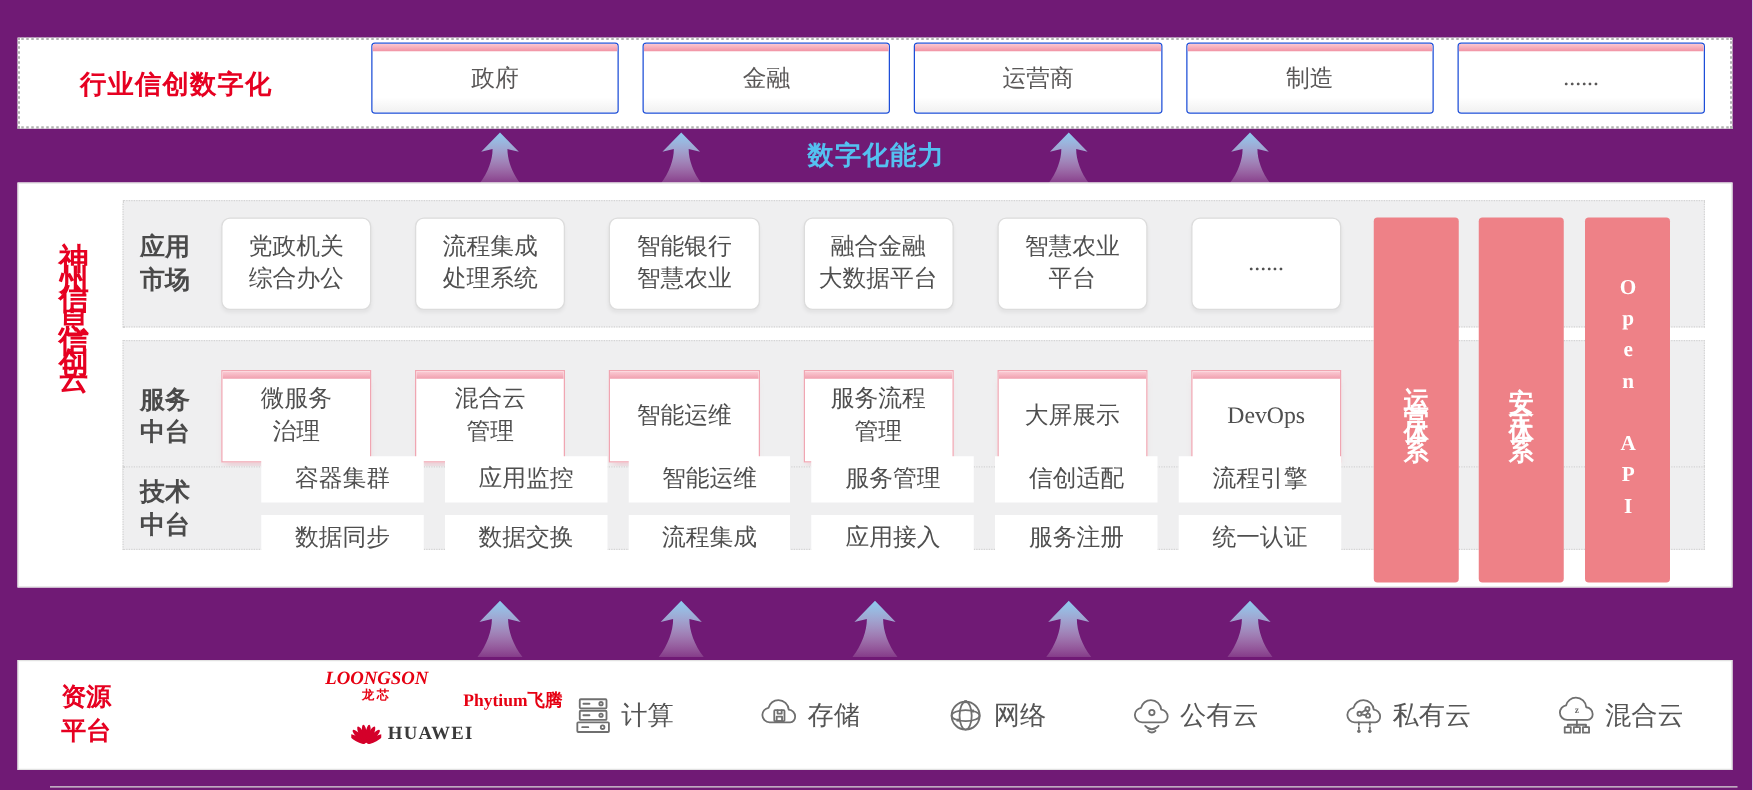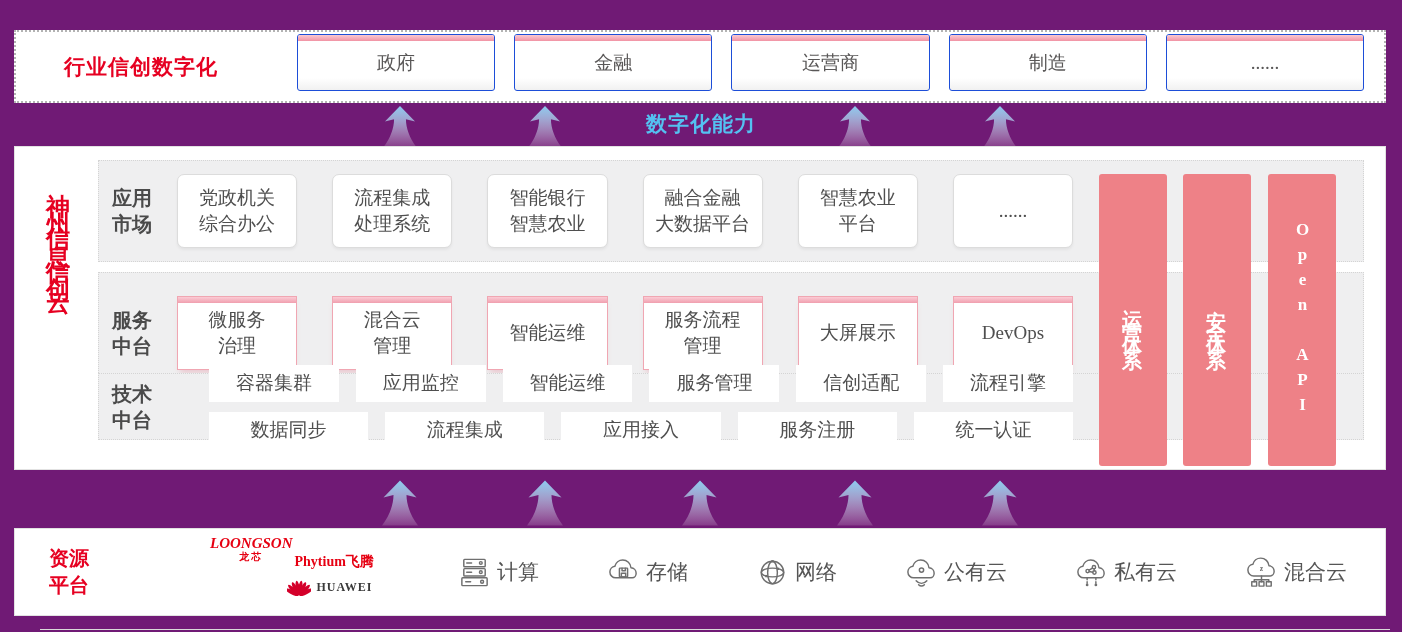--- a/index.html
+++ b/index.html
@@ -59,27 +59,27 @@
         font-size:20px;letter-spacing:13px;}
   .vbar.api{font-size:17px;letter-spacing:6px;}
   .vbar1{left:1084px;}  .vbar2{left:1168px;}  .vbar3{left:1253px;}
 
   
   .bottom-box{position:absolute;left:14px;top:528px;width:1372px;height:88px;
               border:1px solid #e2e2e2;box-sizing:border-box;background:#fff;}
   .res-label{position:absolute;left:34px;top:0;height:100%;display:flex;align-items:center;
              font-size:20px;font-weight:bold;color:#e60021;white-space:pre-line;line-height:1.35;}
   .vendors{position:absolute;left:195px;top:7px;width:240px;text-align:center;}
-  .vendor-row1{display:flex;justify-content:flex-start;align-items:flex-start;gap:2px;}
+  .vendor-row1{display:flex;justify-content:flex-end;align-items:flex-start;gap:28px;}
   .loongson{color:#e60012;font-weight:bold;font-style:italic;font-size:15px;line-height:1;}
   .loongson small{display:block;font-size:10px;font-style:normal;letter-spacing:2px;margin-top:1px;}
   .phytium{color:#e60012;font-weight:bold;font-size:16px;margin-top:16px;}
   .phytium span{font-size:14px;}
-  .huawei{display:flex;align-items:center;justify-content:center;gap:5px;margin-top:6px;
-          font-size:12px;font-weight:bold;color:#3a3a3a;letter-spacing:1px;}
+  .huawei{display:flex;align-items:flex-end;justify-content:center;gap:5px;margin-top:6px;
+          font-size:15px;font-weight:bold;color:#3a3a3a;letter-spacing:1px;}
   .resources{position:absolute;left:442px;right:38px;top:0;height:100%;
              display:flex;justify-content:space-between;align-items:center;}
   .res-item{display:flex;align-items:center;gap:5px;font-size:21px;color:#555;}
   .ricon{width:35px;height:35px;flex:none;}
   .ricon *{stroke:#6f6f6f;stroke-width:1.5;fill:none;stroke-linecap:round;stroke-linejoin:round;}
   .ricon .fill{fill:#6f6f6f;stroke:none;}
   .ricon text{stroke:none;fill:#6f6f6f;font-size:8px;font-weight:bold;}
   .huawei-logo .petal{fill:#d4002a;stroke:none;}
   .bottom-line{position:absolute;left:40px;right:12px;top:629px;border-top:1px solid #d9d9d9;}
 </style>
@@ -167,20 +167,21 @@
           <div class="tech-line">
             <div class="card3">容器集群</div>
             <div class="card3">应用监控</div>
             <div class="card3">智能运维</div>
             <div class="card3">服务管理</div>
             <div class="card3">信创适配</div>
             <div class="card3">流程引擎</div>
           </div>
           <div class="tech-line">
             <div class="card3">数据同步</div>
+            <div class="card3">数据交换</div>
             <div class="card3">流程集成</div>
             <div class="card3">应用接入</div>
             <div class="card3">服务注册</div>
             <div class="card3">统一认证</div>
           </div>
         </div>
       </div>
     </div>
 
     <div class="vbar vbar1">运营体系</div>

